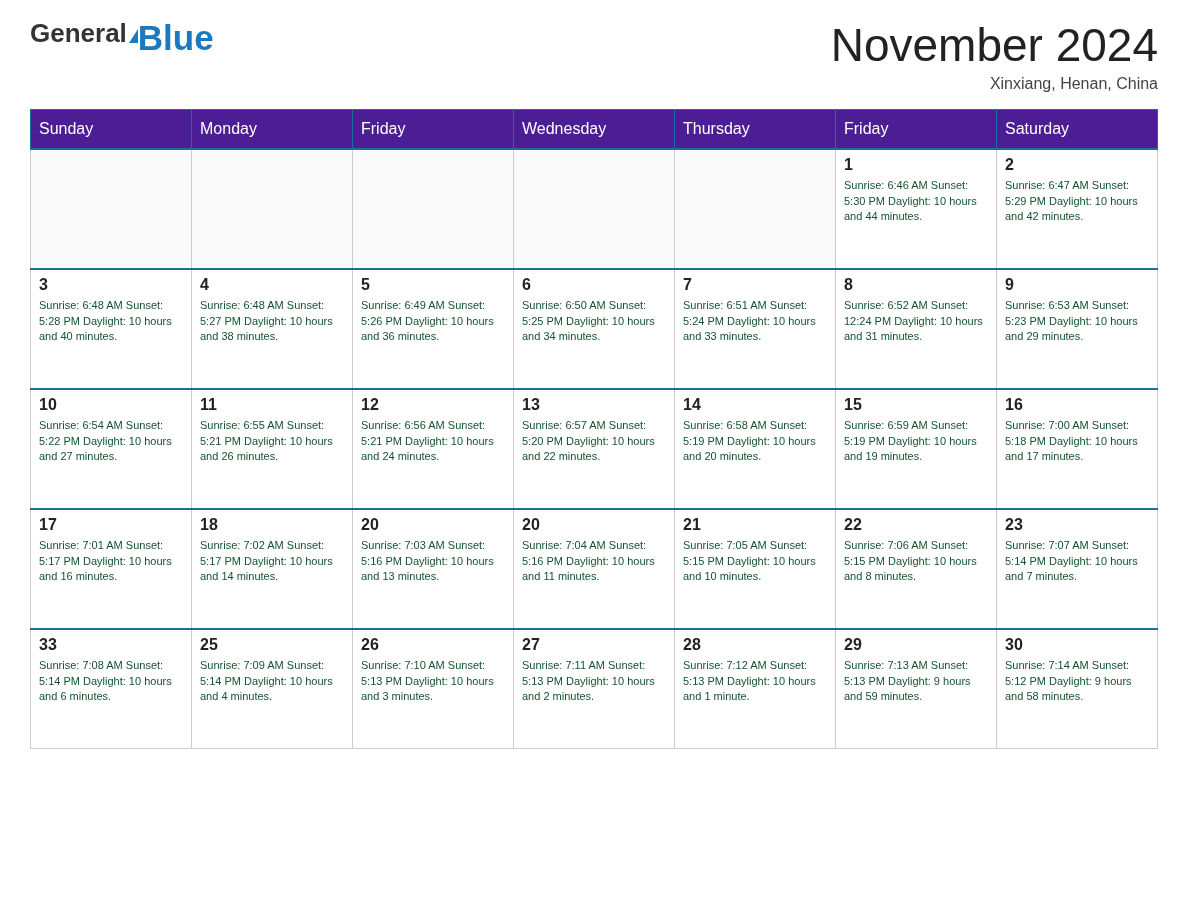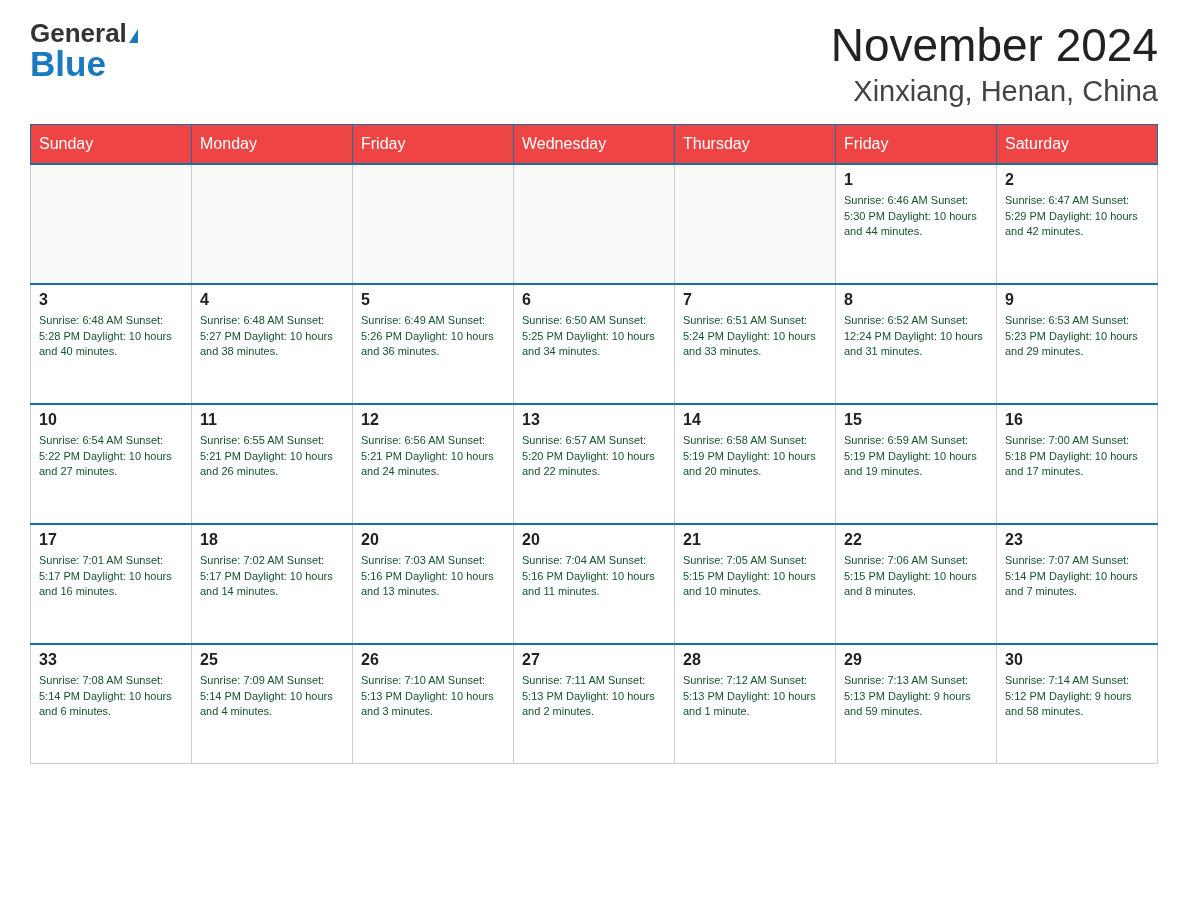--- a/index.html
+++ b/index.html
@@ -11,21 +11,21 @@
       min-height: 918px;
     }
     .header-area {
       display: flex;
       justify-content: space-between;
       align-items: flex-start;
       margin-bottom: 16px;
     }
     .logo {
       display: flex;
-      flex-direction: column;
+      flex-direction: row;
       align-items: flex-start;
     }
     .logo-general {
       font-size: 26px;
       font-weight: bold;
       color: #333;
       line-height: 1;
     }
     .logo-blue {
       font-size: 35px;
@@ -48,31 +48,31 @@
     .title-area {
       text-align: right;
     }
     .month-title {
       font-size: 46px;
       font-weight: normal;
       color: #222;
       line-height: 1.1;
     }
     .location-title {
-      font-size: 29px;
+      font-size: 16px;
       color: #444;
       margin-top: 4px;
     }
     .calendar {
       width: 100%;
       border-collapse: collapse;
       border: 1px solid #bbb;
     }
     .calendar th {
-      background-color: #ef4444;
+      background-color: #4c1d95;
       color: #fff;
       font-size: 16px;
       font-weight: normal;
       padding: 10px 8px;
       text-align: left;
       border: 1px solid #1a6fa0;
     }
     .calendar td {
       vertical-align: top;
       border: 1px solid #ccc;

